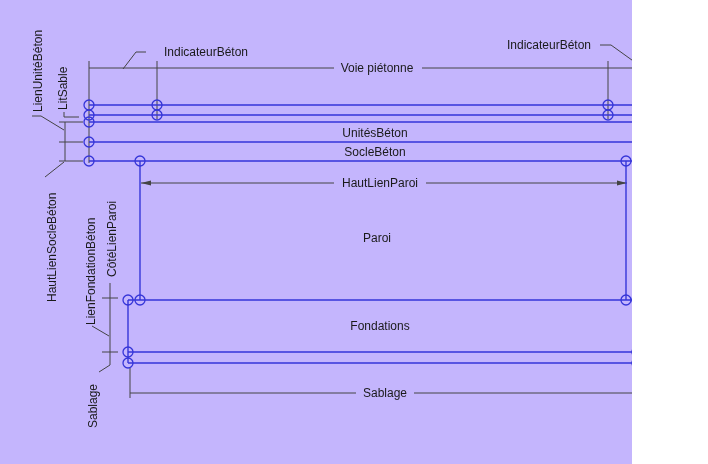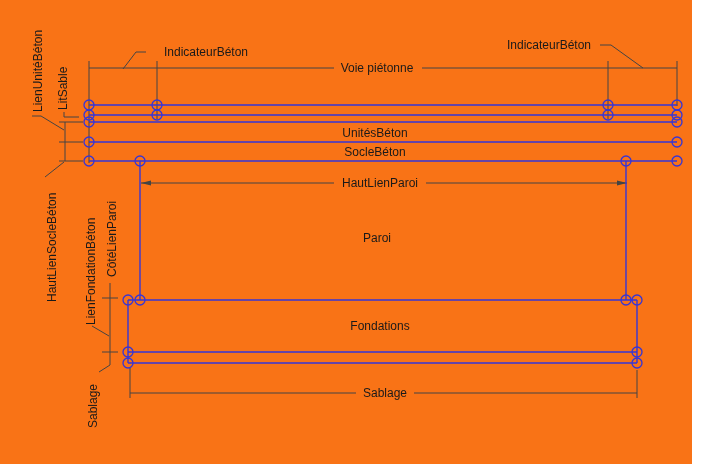--- a/index.html
+++ b/index.html
@@ -1,16 +1,16 @@
 <!DOCTYPE html>
 <html><head>
 <meta charset="utf-8">
 <style>
   html,body{margin:0;padding:0;background:#ffffff;}
-  .page{position:relative;width:692px;height:464px;background:#f97316;overflow:hidden;}
+  .page{position:relative;width:632px;height:464px;background:#c4b5fd;overflow:hidden;}
   svg{display:block;}
   text{font-family:"Liberation Sans","DejaVu Sans",sans-serif;font-size:12px;}
   .rot{font-size:12px;}
 </style>
 </head>
 <body>
 
 <div class="page">
 <svg width="708" height="464" viewBox="0 0 708 464">
 

